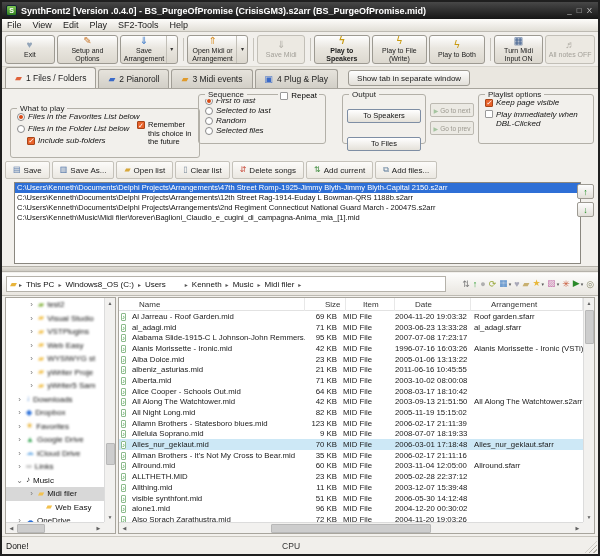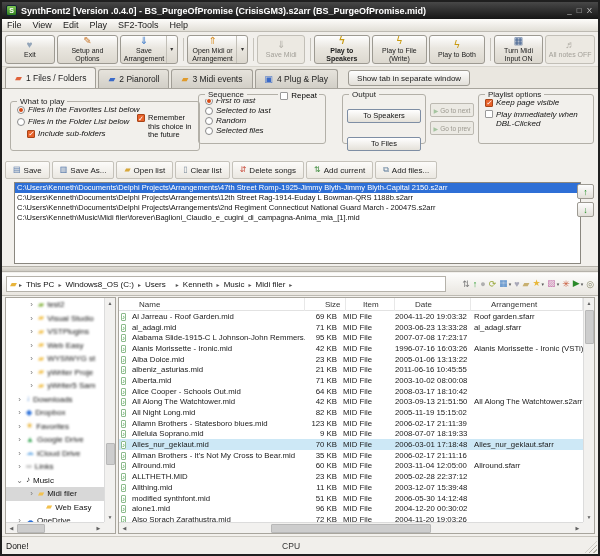--- a/index.html
+++ b/index.html
@@ -213,21 +213,21 @@
         <span class="tab">
           <span class="g" style="color: rgb(58, 106, 200);">▣</span>
           <span>4 Plug &amp; Play</span>
         </span>
       </span>
     <span class="showtab">Show tab in separate window</span>
   </div>
 
   <div class="content">
 
-    <div class="gbox" style="left:8px;top:12px;width:190px;">
+    <div class="gbox" style="left:8px;top:19px;width:190px;">
       <span class="legend">What to play</span>
       <div class="optrow">
         <span class="rb on"></span>
         <span>Files in the Favorites List below</span>
       </div>
       <div class="optrow">
         <span class="rb"></span>
         <span>Files in the Folder List below</span>
       </div>
       <div class="optrow" style="margin-left:16px;">
@@ -365,21 +365,21 @@
             <span style="display:flex;align-items:center;gap:2px;">
               <span class="crumb">This PC</span>
               <span class="crumbsep">▸</span>
             </span>
 
             <span style="display:flex;align-items:center;gap:2px;">
               <span class="crumb">Windows8_OS (C:)</span>
               <span class="crumbsep">▸</span>
             </span>
 
-            <span style="display:flex;align-items:center;gap:8px;">
+            <span style="display:flex;align-items:center;gap:17px;">
               <span class="crumb">Users</span>
               <span class="crumbsep">▸</span>
             </span>
 
             <span style="display:flex;align-items:center;gap:2px;">
               <span class="crumb">Kenneth</span>
               <span class="crumbsep">▸</span>
             </span>
 
             <span style="display:flex;align-items:center;gap:2px;">
@@ -702,21 +702,21 @@
               <div><span class="midiico"></span></div>
               <div>Allthing.mid</div>
               <div class="fsize">11 KB</div>
               <div>MID File</div>
               <div>2003-12-07 15:39:48</div>
               <div class="farr"></div>
             </div>
 
             <div class="frow">
               <div><span class="midiico"></span></div>
-              <div>modified synthfont.mid</div>
+              <div>visible synthfont.mid</div>
               <div class="fsize">51 KB</div>
               <div>MID File</div>
               <div>2006-05-30 14:12:48</div>
               <div class="farr"></div>
             </div>
 
             <div class="frow">
               <div><span class="midiico"></span></div>
               <div>alone1.mid</div>
               <div class="fsize">96 KB</div>

